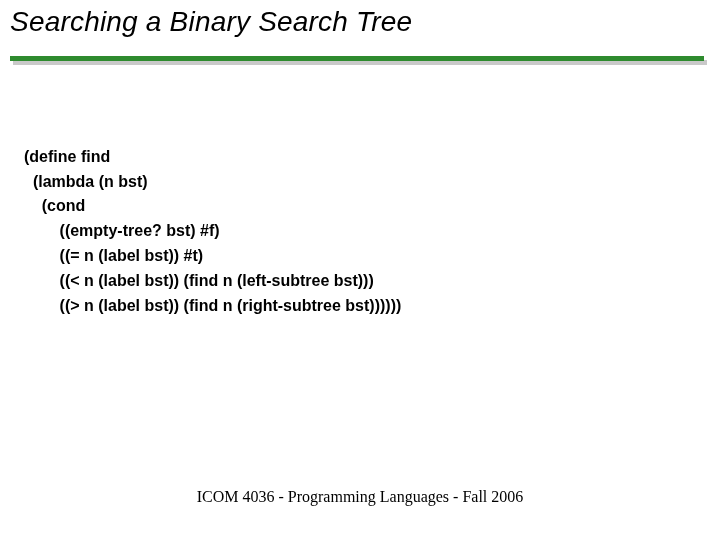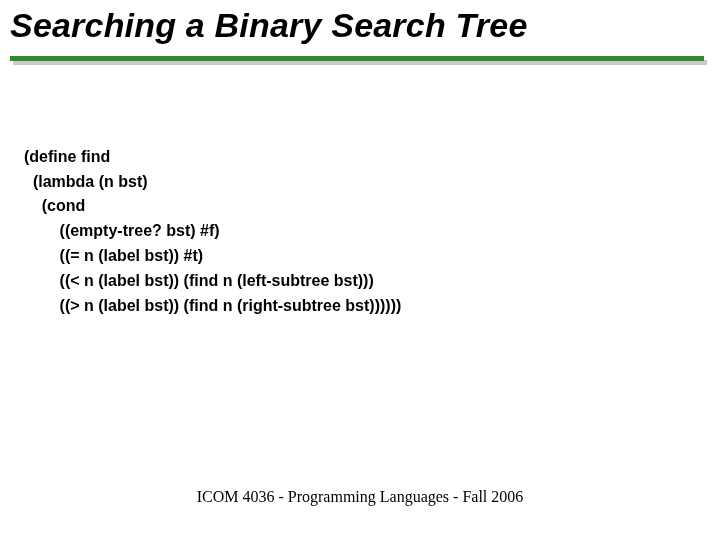--- a/index.html
+++ b/index.html
@@ -16,22 +16,22 @@
     position: relative;
     width: 720px;
     height: 540px;
     box-sizing: border-box;
   }
   .title {
     position: absolute;
     top: 6px;
     left: 10px;
     right: 10px;
-    font-size: 34px;
-    font-weight: bold;
+    font-size: 28px;
+    font-weight: normal;
     font-style: italic;
     letter-spacing: 0.2px;
   }
   .rule-wrap {
     position: absolute;
     top: 56px;
     left: 10px;
     width: 694px;
     height: 10px;
   }

